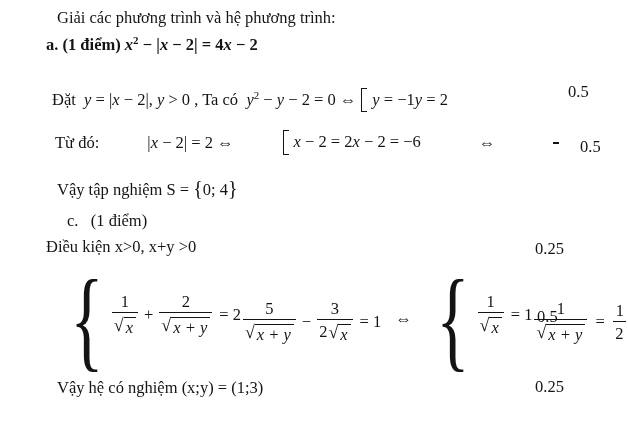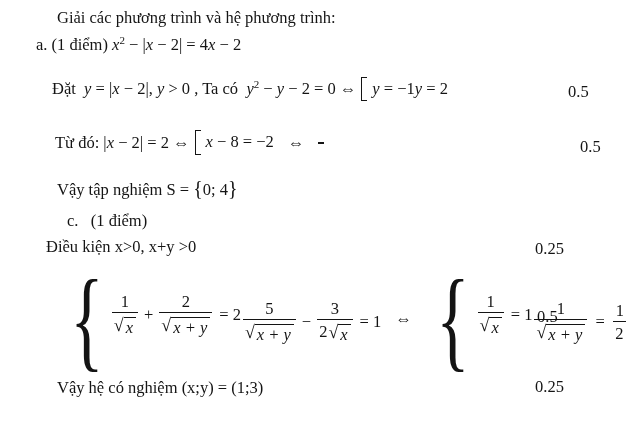--- a/index.html
+++ b/index.html
@@ -14,23 +14,23 @@
     font-size: 16.5px;
     overflow: hidden;
   }
   .line {
     position: absolute;
     display: flex;
     align-items: center;
     white-space: pre;
   }
   .l-title { left: 57px; top: 6px;  height: 24px; }
-  .l-a     { left: 36px; top: 32px; height: 26px; }
-  .l-dat   { left: 52px; top: 62px; height: 54px; }
-  .l-tu    { left: 55px; top: 115px; height: 55px; }
+  .l-a     { left: 46px; top: 32px; height: 26px; font-weight: bold; }
+  .l-dat   { left: 52px; top: 73px; height: 54px; }
+  .l-tu    { left: 55px; top: 115px; height: 55px; gap: 44px; }
   .l-s     { left: 57px; top: 176px; height: 27px; }
   .l-c     { left: 67px; top: 210px; height: 22px; }
   .l-dk    { left: 46px; top: 236px; height: 22px; }
   .l-sys   { left: 55px; top: 265px; height: 108px; }
   .l-fin   { left: 57px; top: 376px; height: 24px; }
 
   .score { position: absolute; }
   .sc1 { left: 568px; top: 82px; }
   .sc2 { left: 580px; top: 137px; }
   .sc3 { left: 535px; top: 239px; }
@@ -121,21 +121,22 @@
     </span>
   </div>
   <span class="score sc1">0.5</span>
 
   <div class="line l-tu">
     <span>Từ đó: </span>
     <span class="math"><span class="m-o">|</span><span class="m-v">x</span><span class="m-o"> − 2| = 2 ⇔</span></span>
     <span class="cases">
       <span class="sqb"></span>
       <span class="rows">
-        <span class="row math"><span class="m-v">x</span><span class="m-o"> − 8 = −2</span></span>
+        <span class="row math"><span class="m-v">x</span><span class="m-o"> − 2 = 2</span></span>
+        <span class="row math"><span class="m-v">x</span><span class="m-o"> − 2 = −6</span></span>
       </span>
     </span>
     <span class="arrow">⇔</span>
     <span class="cases">
       <span class="sqb"></span>
     </span>
   </div>
   <span class="score sc2">0.5</span>
 
   <div class="line l-s">

